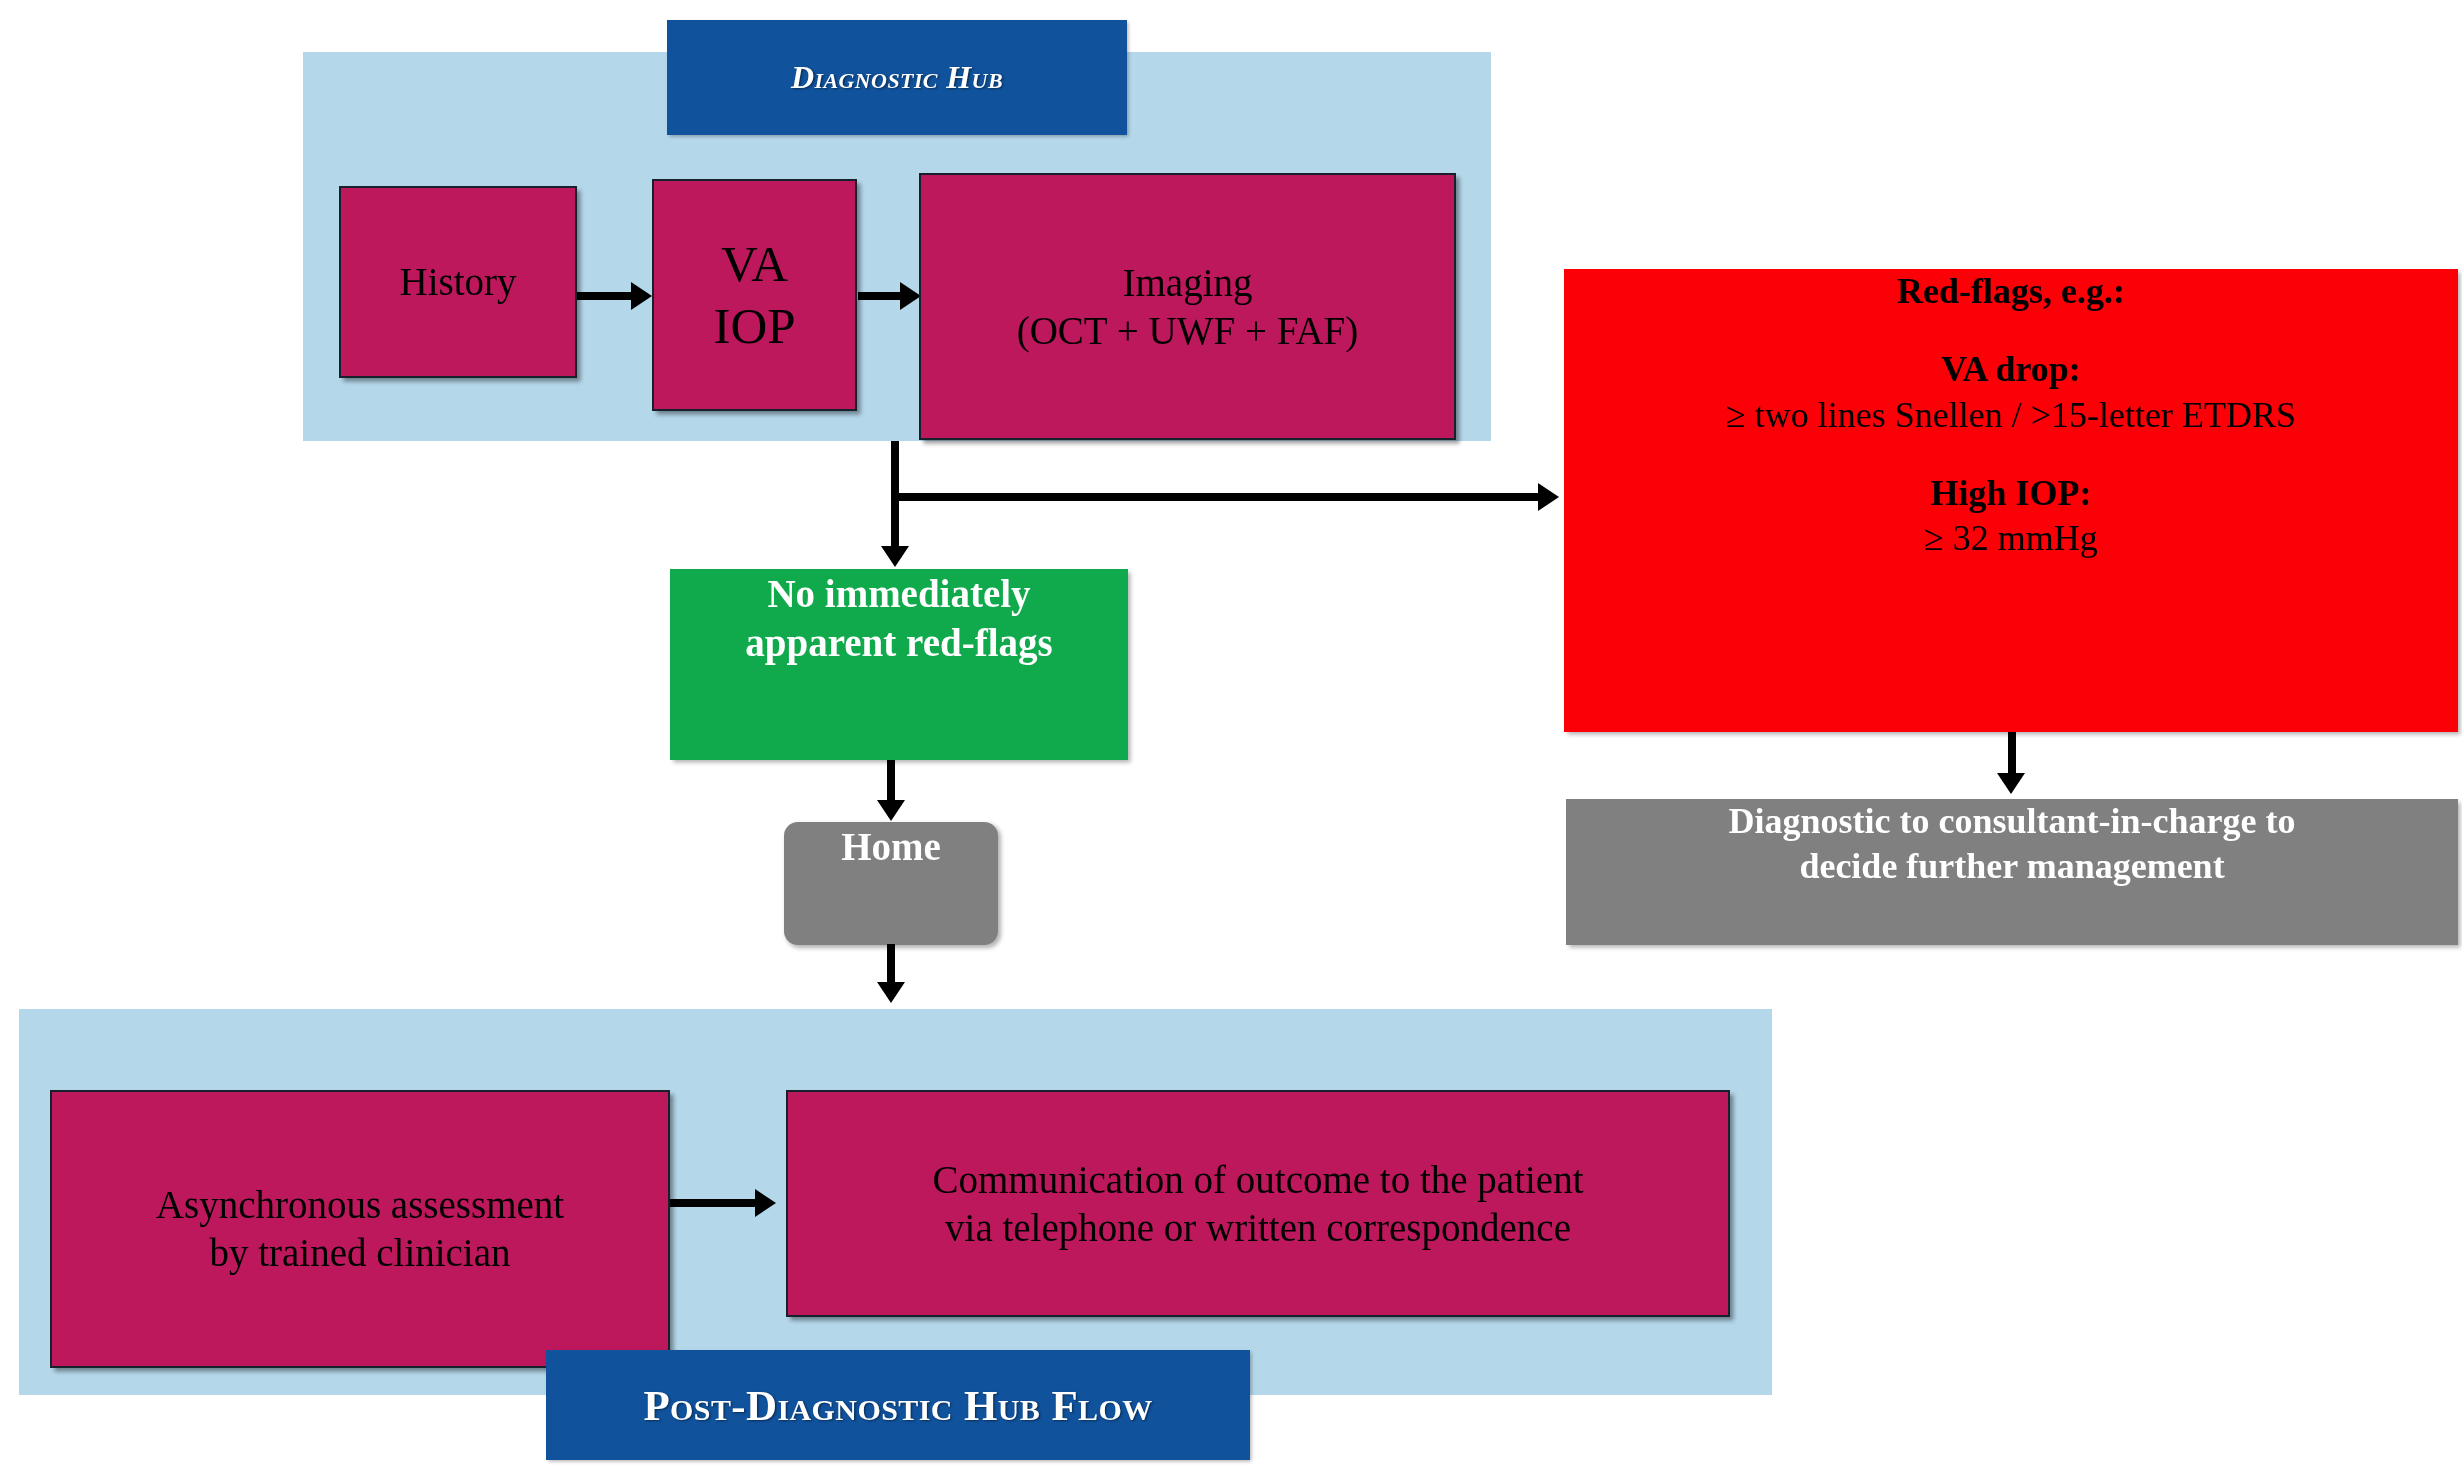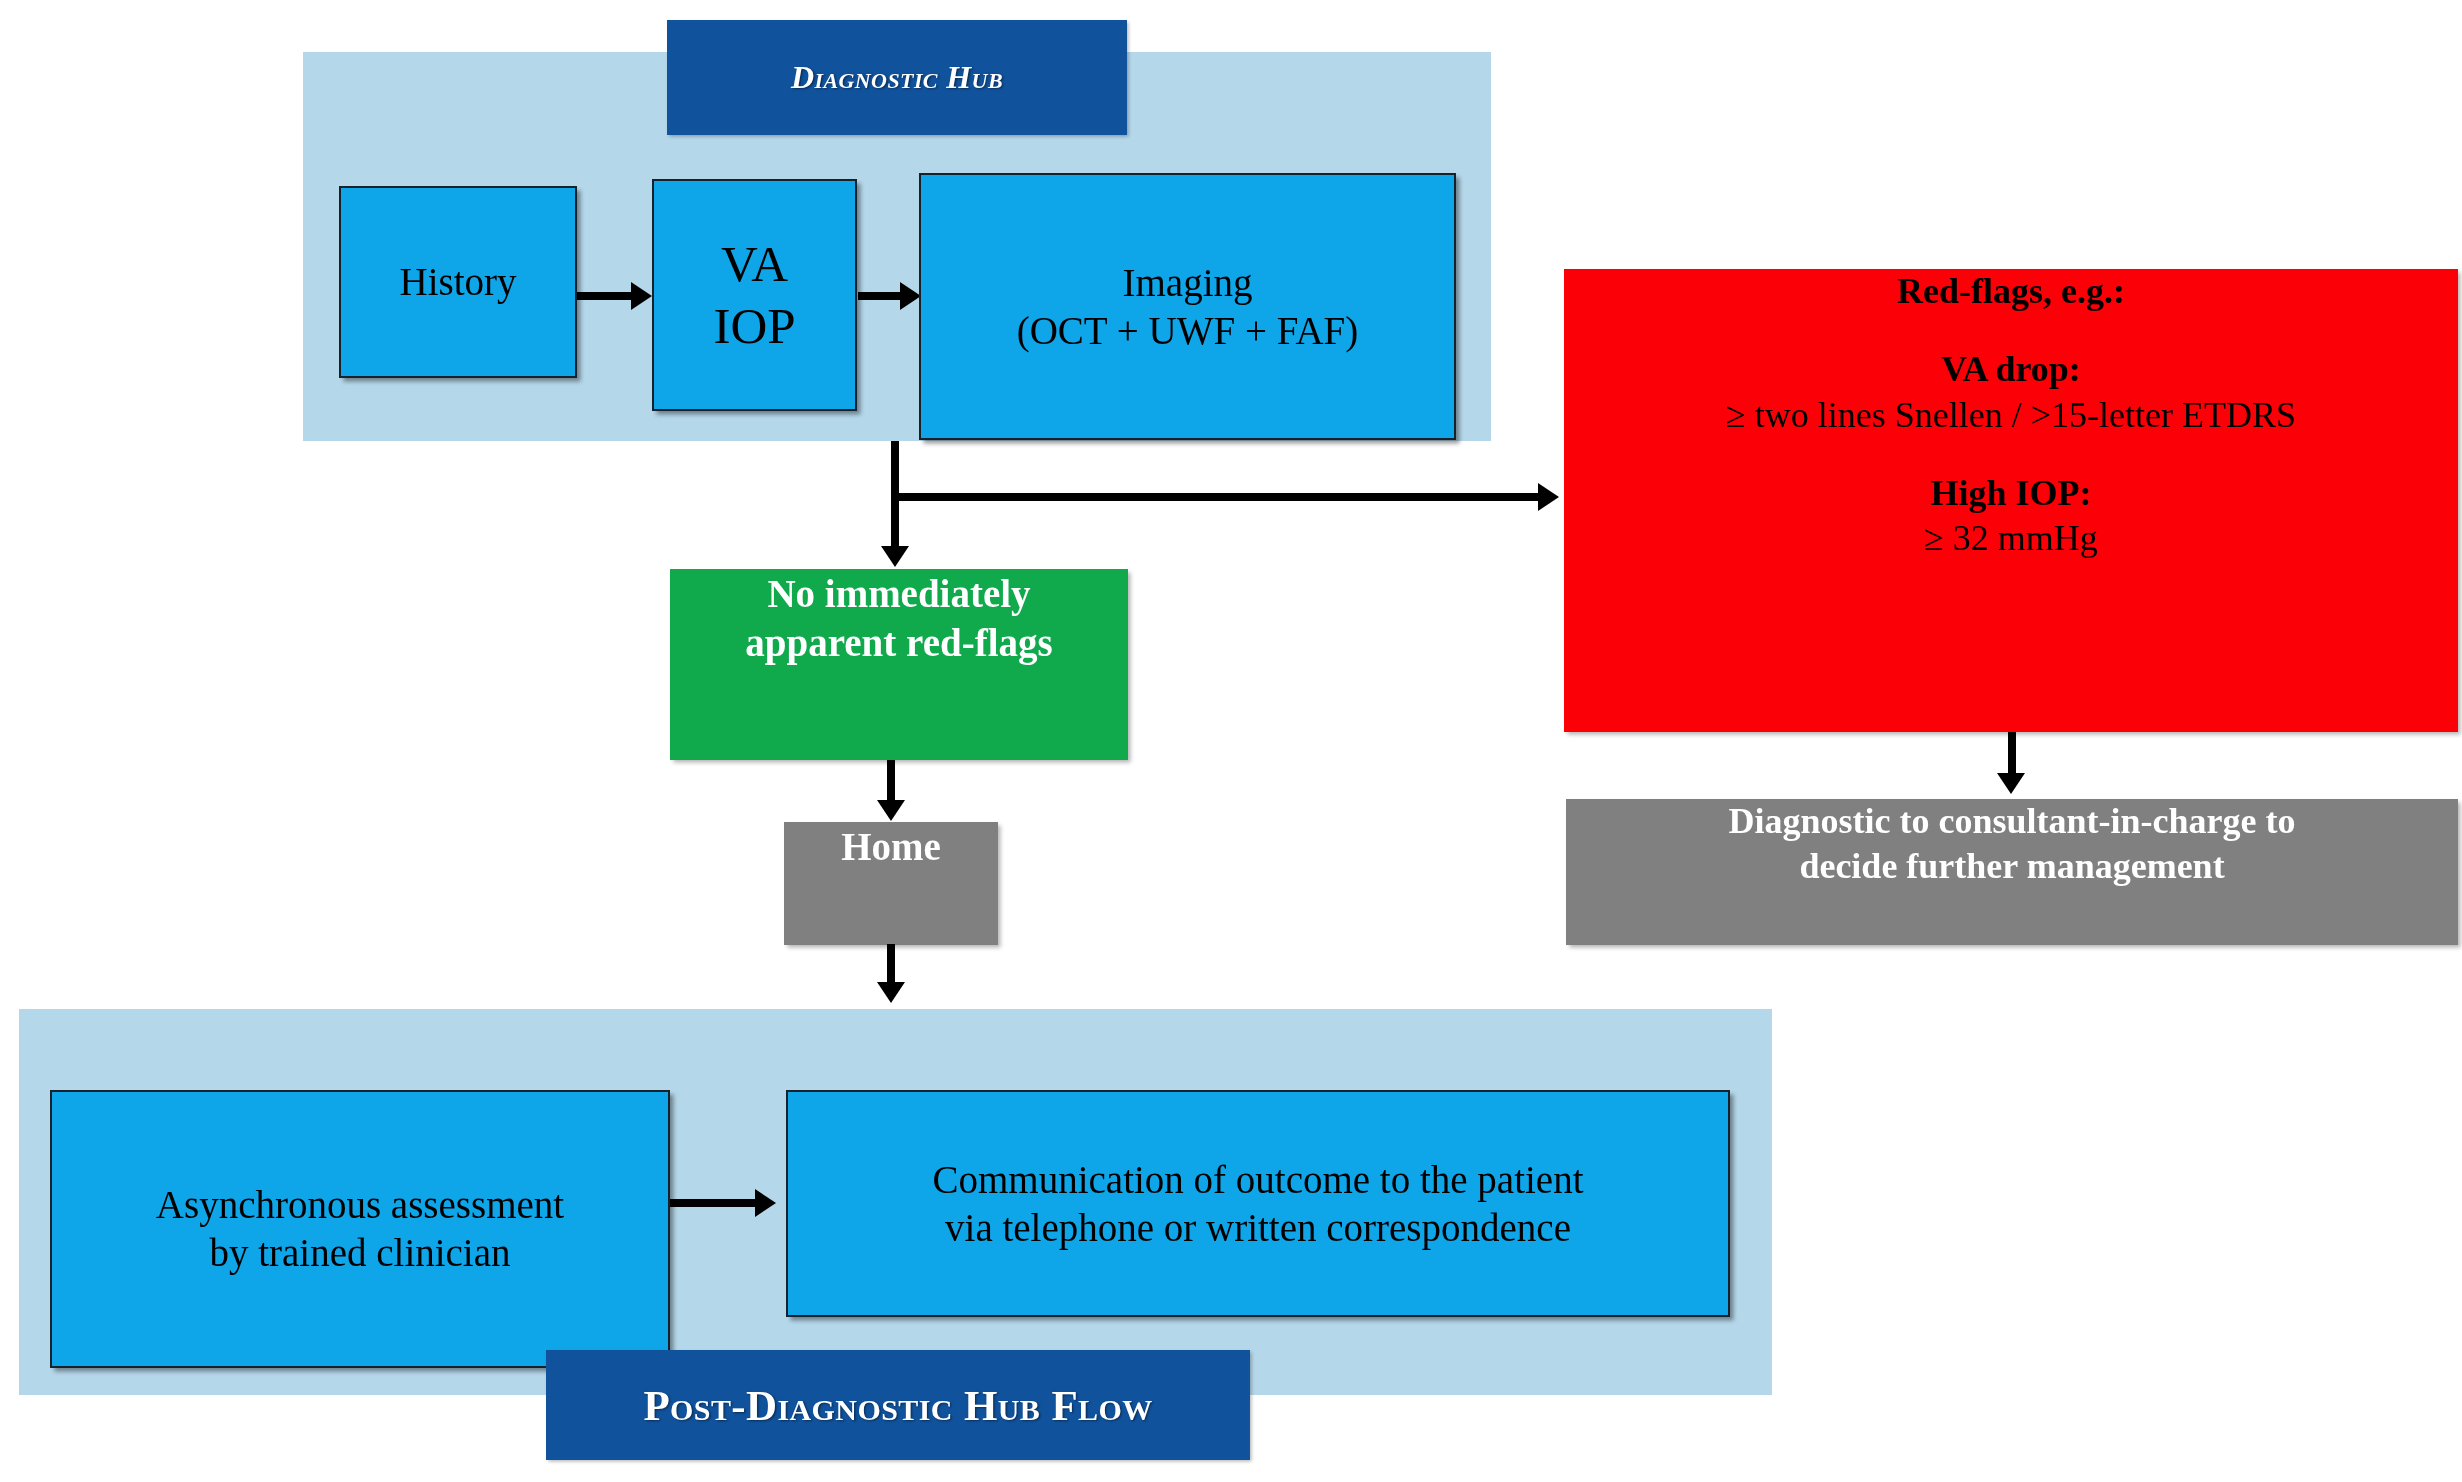--- a/index.html
+++ b/index.html
@@ -37,21 +37,21 @@
   }
   .banner .btxt {
     font-variant: small-caps;
     font-weight: bold;
     white-space: nowrap;
     text-shadow: 1.4px 1.4px 2.2px rgba(0,0,0,0.45);
   }
 
   
   .wbox {
-    background: #0ea5e9;
+    background: #be185d;
     border: 2.2px solid #17212b;
     display: flex;
     align-items: center;
     justify-content: center;
     text-align: center;
     color: #000000;
     box-shadow: 3.6px 3.6px 4.3px rgba(0,0,0,0.40);
     line-height: 1.22;
   }
 
@@ -144,21 +144,21 @@
   </div>
 
   <div class="abs cbox box-green" style="left:670px; top:569px; width:458px; height:191px; font-size:39px;">
     <div>No immediately</div>
     <div>apparent red-flags</div>
   </div>
 
   <div class="abs vline" style="left:887px; top:760px; height:43px;"></div>
   <div class="abs arrow-d" style="left:877px; top:800px;"></div>
 
-  <div class="abs cbox box-grey" style="left:784px; top:822px; width:214px; height:123px; font-size:39px;">
+  <div class="abs cbox box-grey" style="left:784px; top:822px; width:214px; height:123px; font-size:39px;border-radius:14px;">
     <div>Home</div>
   </div>
 
   <div class="abs vline" style="left:887px; top:944px; height:40px;"></div>
   <div class="abs arrow-d" style="left:877px; top:982px;"></div>
 
   <div class="abs panel-blue" style="left:19px; top:1009px; width:1753px; height:386px;"></div>
 
   <div class="abs wbox" style="left:50px; top:1090px; width:620px; height:278px; font-size:39px; flex-direction:column;">
     <span>Asynchronous assessment</span>

